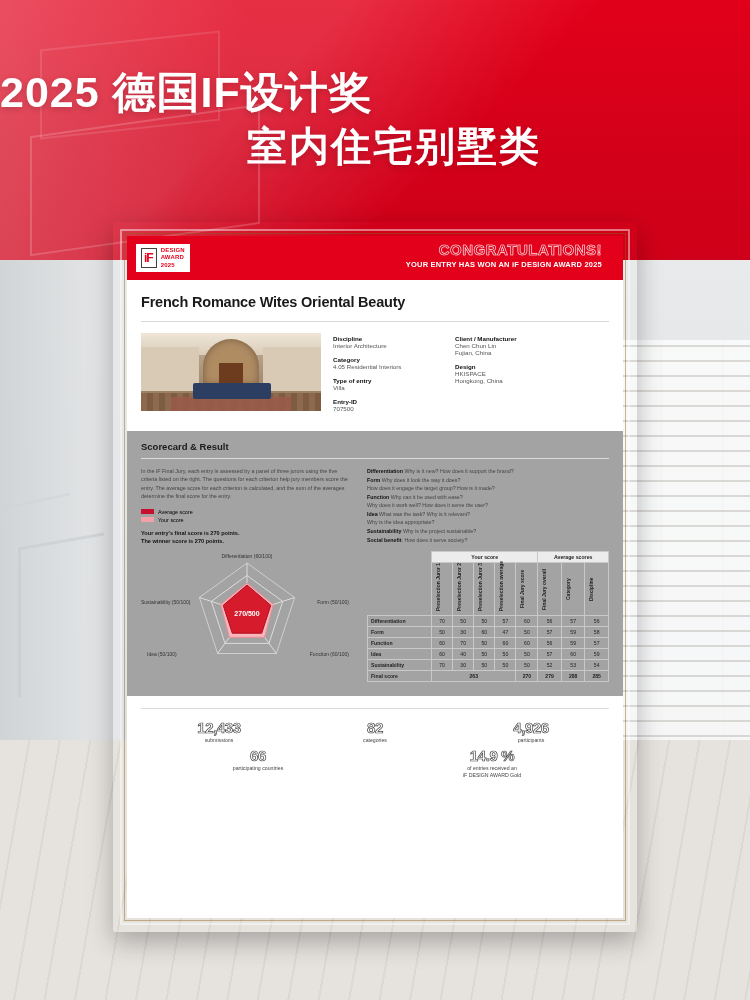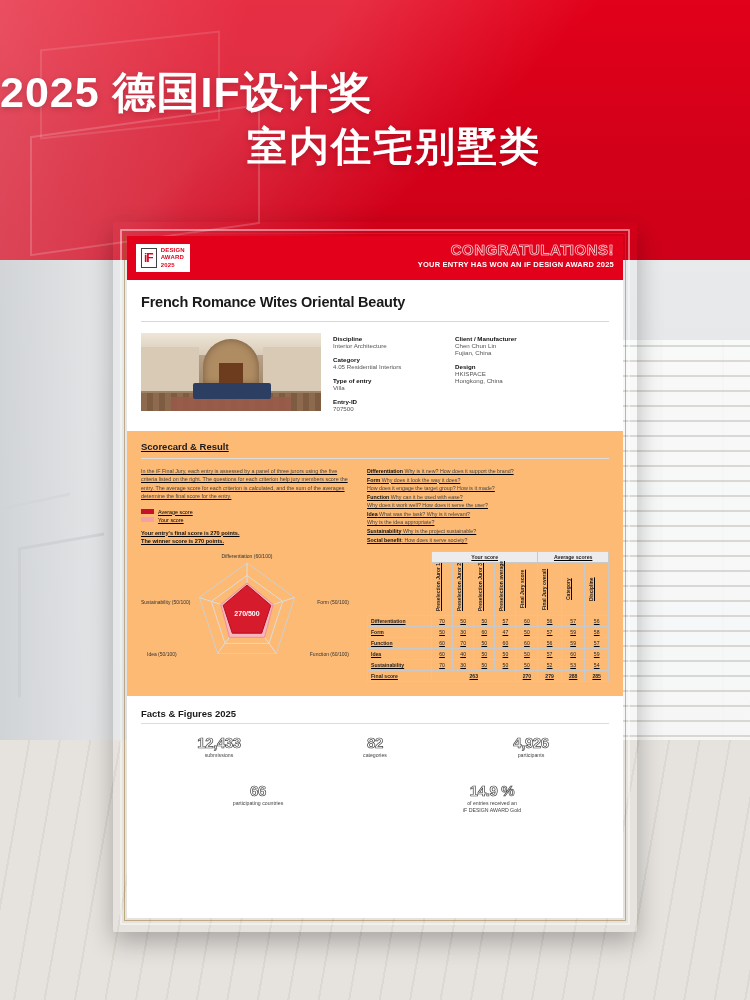--- a/index.html
+++ b/index.html
@@ -111,21 +111,21 @@
   .pt-logo {
     margin-left:9px; background:#fff; color:#e2001a; display:flex; align-items:center;
     padding:3px 5px; gap:4px; height:28px;
   }
   .pt-logo-if {
     border:1px solid #404040; font-size:12px; font-weight:bold; line-height:1;
     padding:3px 3px 3px 2px; letter-spacing:-1px;
   }
   .pt-logo-txt { font-size:6px; font-weight:bold; line-height:1.25; letter-spacing:.2px; }
   .pt-congrats {
-    position:absolute; right:9px; top:5px; text-align:right;
+    position:absolute; right:21px; top:5px; text-align:right;
   }
   .pt-congrats-big {
     font-size:15px; font-weight:bold; letter-spacing:.5px;
     color:#e2001a; -webkit-text-stroke:.6px rgba(255,255,255,.85);
     text-shadow:0 0 1px rgba(255,255,255,.7);
   }
   .pt-congrats-small {
     font-size:7.5px; font-weight:bold; color:#fff; letter-spacing:.2px; margin-top:2px;
   }
 
@@ -155,21 +155,21 @@
     background:repeating-linear-gradient(90deg,#8d6a4d 0 6px,#7d5c41 6px 12px); }
   .ph-rug { position:absolute; left:30px; bottom:0; width:120px; height:14px;
     background:#9a5b4a; opacity:.85; }
 
   .p-meta { display:flex; gap:26px; font-size:6.2px; color:#333; padding-top:2px; }
   .p-meta-col { width:96px; }
   .p-meta-lbl { font-weight:bold; color:#111; }
   .p-meta-val { margin-bottom:7px; color:#555; }
 
   
-  .sc-wrap { background:#fdba74; margin:0 -14px; padding:10px 14px 14px;text-decoration:underline; }
+  .sc-wrap { background:#a3a3a3; margin:0 -14px; padding:10px 14px 14px; }
   .sc-title { font-size:9.5px; font-weight:bold; color:#1a1a1a; margin-bottom:6px; }
   .sc-rule { height:1px; background:#dcdcdc; margin-bottom:8px; }
   .sc-cols { display:flex; gap:14px; }
   .sc-left { width:212px; }
   .sc-right { flex:1; }
   .sc-p { font-size:5.4px; line-height:1.55; color:#444; }
   .legend { margin:8px 0 6px; font-size:5.4px; }
   .legend-row { display:flex; align-items:center; gap:4px; margin-bottom:2px; }
   .legend-sw { width:13px; height:5px; display:inline-block; }
   .sc-bold { font-size:5.6px; font-weight:bold; color:#111; line-height:1.5; }
@@ -195,21 +195,21 @@
   .facts-title { font-size:9.5px; font-weight:bold; color:#1a1a1a; margin-bottom:4px; }
   .facts-rule { height:1px; background:#dcdcdc; margin-bottom:10px; }
   .facts-grid { display:flex; }
   .facts-col { flex:1; text-align:center; }
   .fact-num {
     font-size:15px; font-weight:bold; color:#fff;
     -webkit-text-stroke:.7px #444; letter-spacing:-.4px;
   }
   .fact-lbl { font-size:5.2px; color:#444; margin-top:1px; }
   .fact-lbl2 { font-size:5.2px; color:#444; margin-top:1px; line-height:1.4; }
-  .facts-row2 { display:flex; margin-top:24px; }
+  .facts-row2 { display:flex; margin-top:4px; }
 </style>
 </head>
 <body>
 
 <div class="bg-photo">
   <div class="bg-wall-left"></div>
   <div class="bg-brick"></div>
   <div class="bg-floor"></div>
   <div class="bg-chair2"></div>
   <div class="bg-chair"></div>
@@ -441,21 +441,20 @@
                   <td>285</td>
                 </tr>
               </tbody>
             </table>
           </div>
         </div>
       </div>
     </div>
 
     <div class="facts">
-      <div class="facts-title">Facts &amp; Figures 2025</div>
       <div class="facts-rule"></div>
 
       <div class="facts-grid">
         <div class="facts-col">
           <div class="fact-num">12,433</div>
           <div class="fact-lbl">submissions</div>
         </div>
         <div class="facts-col">
           <div class="fact-num">82</div>
           <div class="fact-lbl">categories</div>

